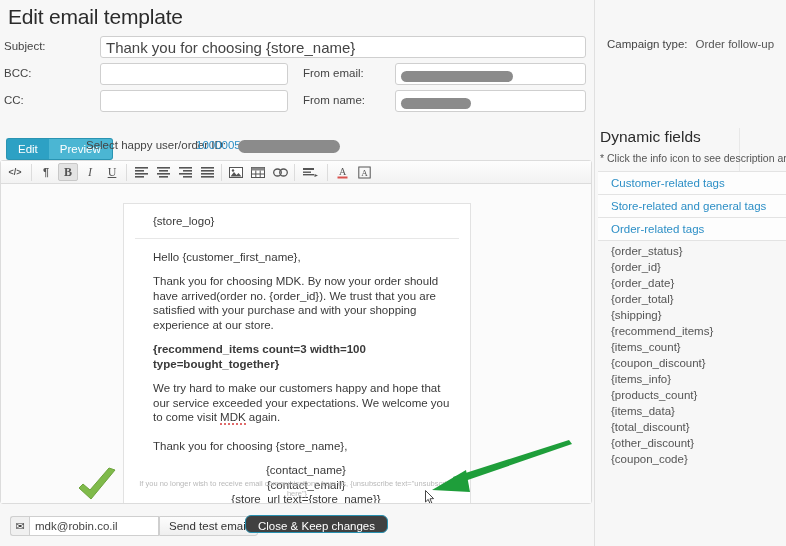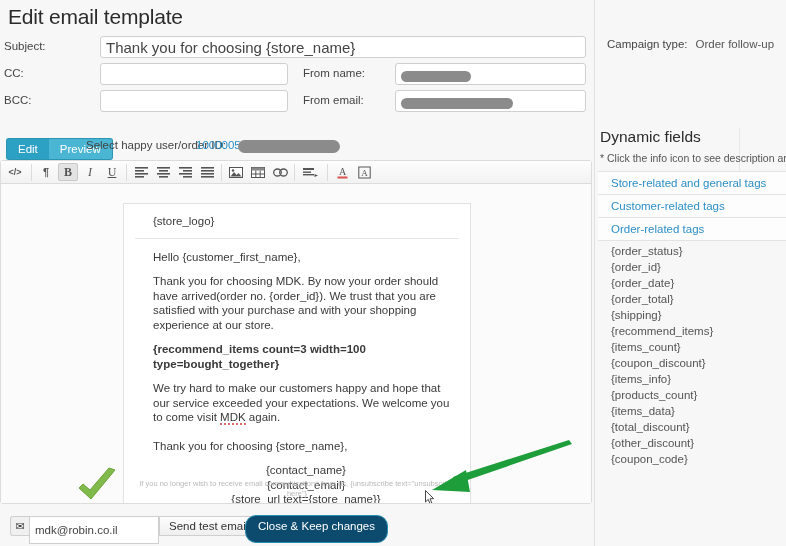--- a/index.html
+++ b/index.html
@@ -152,67 +152,67 @@
 
   
   .bottom { position:absolute; left:0; top:508px; width:592px; height:38px; }
   .mailicon {
     position:absolute; left:10px; top:8px; width:19px; height:20px;
     background:#f0f0f0; border:1px solid #cfcfcf; border-right:none;
     border-radius:3px 0 0 3px; display:flex; align-items:center; justify-content:center;
     color:#333; font-size:11px;
   }
   #testemail-input {
-    position:absolute; left:29px; top:8px; width:130px; height:28px;
+    position:absolute; left:29px; top:8px; width:130px; height:20px;
     border:1px solid #cfcfcf; border-radius:0; background:#fff;
     font-size:11.5px; color:#444; padding:0 5px;
     font-family:"Liberation Sans", sans-serif; outline:none;
   }
   .sendbtn {
     position:absolute; left:159px; top:8px; height:20px;
     padding:0 9px; line-height:19px;
     background:linear-gradient(#fdfdfd,#efefef);
     border:1px solid #cfcfcf; border-radius:0 3px 3px 0;
     font-size:11.5px; color:#333; cursor:pointer;
   }
   .closebtn {
-    position:absolute; left:245px; top:7px; height:28px;
+    position:absolute; left:245px; top:7px; height:18px;
     padding:0 12px; line-height:21px;
-    background:#0c4a6e; border:1px solid #2790b0; border-radius:11px;
+    background:#404040; border:1px solid #2790b0; border-radius:6px;
     font-size:11.5px; color:#fff; cursor:pointer;
   }
 </style>
 </head>
 <body>
 
 <div class="page">
 
   <div class="title">Edit email template</div>
 
   <div class="form-area">
 
     <div class="frow">
       <span class="flabel">Subject:</span>
       <input class="finput" id="subject-input" value="Thank you for choosing {store_name}" style="">
+    </div>
+
+    <div class="frow">
+      <span class="flabel">BCC:</span>
+      <input class="finput" id="bcc-input" value="" style="">
+      <span class="flabel2">From email:</span>
+      <input class="finput" id="fromemail-input" value="" style="">
+      <span class="redact" style="left:401px; top:8px; width:112px;"></span>
     </div>
 
     <div class="frow">
       <span class="flabel">CC:</span>
       <input class="finput" id="cc-input" value="" style="">
       <span class="flabel2">From name:</span>
       <input class="finput" id="fromname-input" value="" style="">
       <span class="redact" style="left:401px; top:8px; width:70px;"></span>
-    </div>
-
-    <div class="frow">
-      <span class="flabel">BCC:</span>
-      <input class="finput" id="bcc-input" value="" style="">
-      <span class="flabel2">From email:</span>
-      <input class="finput" id="fromemail-input" value="" style="">
-      <span class="redact" style="left:401px; top:8px; width:112px;"></span>
     </div>
   </div>
 
   <div class="campaign">
     <span class="ct-label">Campaign type:</span><span class="ct-value">Order follow-up</span>
   </div>
 
   <div class="tabs">
     <div class="tab active">Edit</div>
     <div class="tab inactive">Preview</div>
@@ -366,22 +366,22 @@
     </div>
   </div>
 
   <div class="rdivider"></div>
   <div class="rdivider2"></div>
 
   <div class="rpanel">
     <div class="rtitle">Dynamic fields</div>
     <div class="rnote">* Click the info icon to see description and</div>
 
+    <div class="acc">Customer-related tags</div>
     <div class="acc">Store-related and general tags</div>
-    <div class="acc">Customer-related tags</div>
     <div class="acc">Order-related tags</div>
 
     <div class="taglist">
       <div class="tagitem">{order_status}</div>
       <div class="tagitem">{order_id}</div>
       <div class="tagitem">{order_date}</div>
       <div class="tagitem">{order_total}</div>
       <div class="tagitem">{shipping}</div>
       <div class="tagitem">{recommend_items}</div>
       <div class="tagitem">{items_count}</div>

